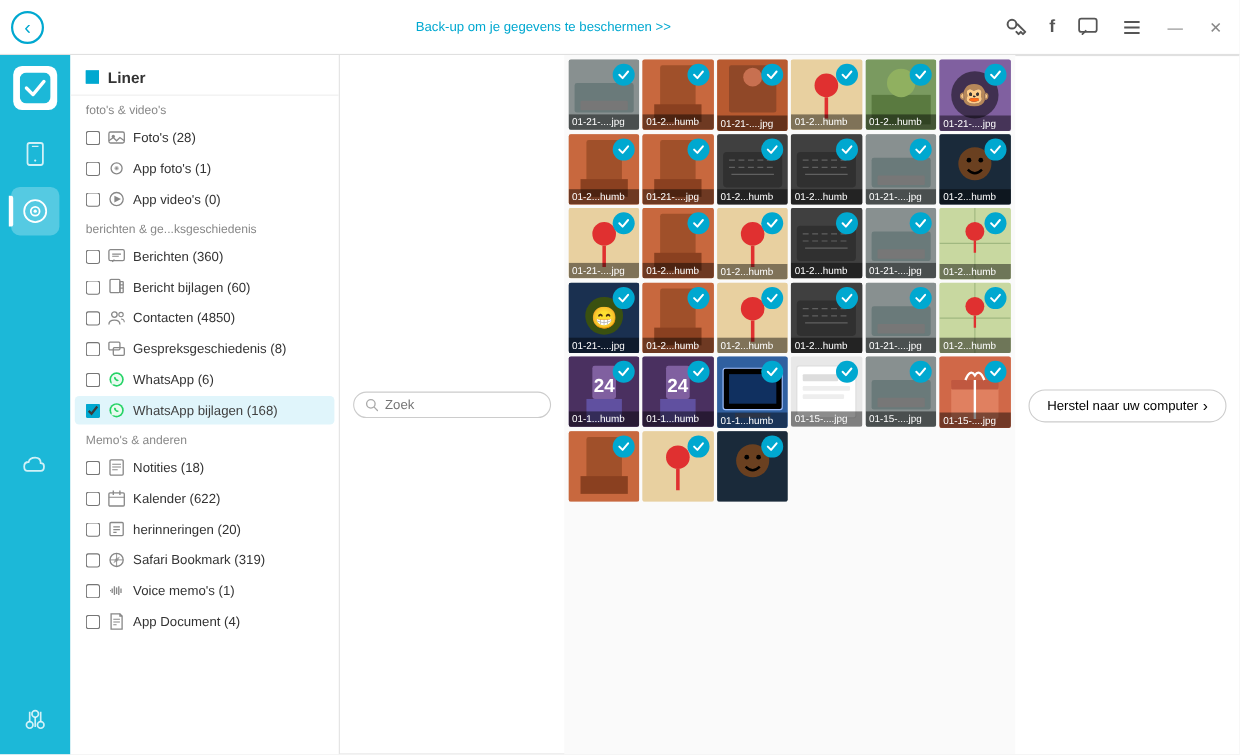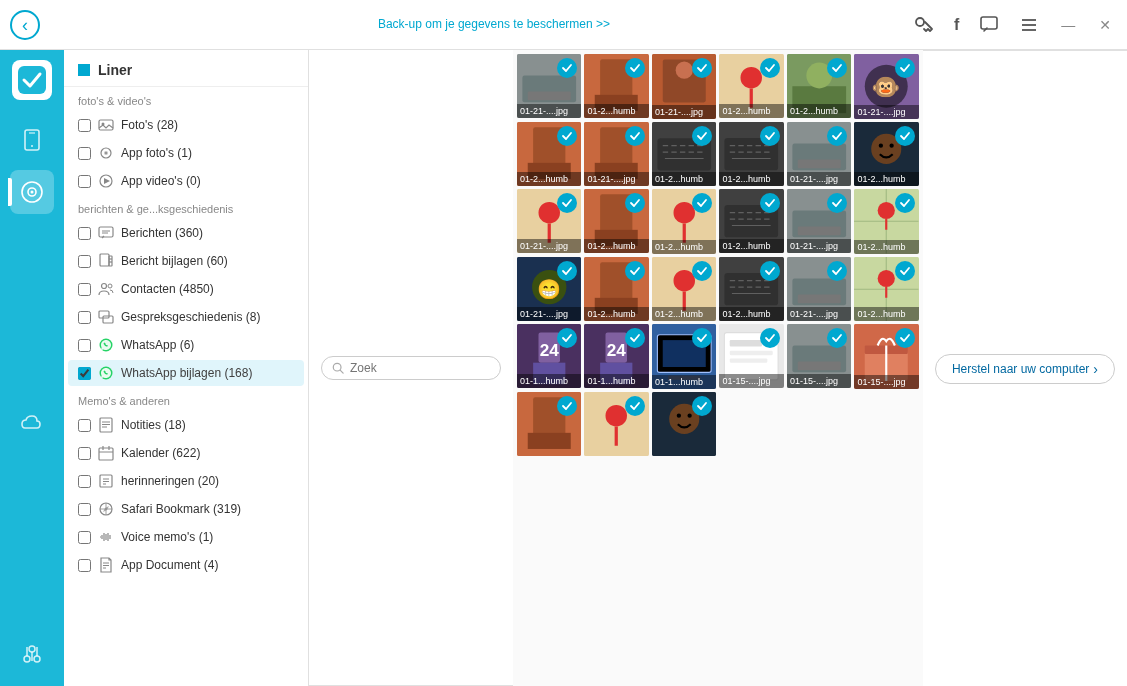--- a/index.html
+++ b/index.html
@@ -175,21 +175,21 @@
       background: #fff;
       border-top: 1px solid #e0e0e0;
       flex-shrink: 0;
     }
     .restore-btn {
       background: #fff;
       border: 1px solid #ccc;
       border-radius: 16px;
       padding: 6px 16px;
       font-size: 12px;
-      color: #0369a1;
+      color: #000000;
       cursor: pointer;
       display: flex;
       align-items: center;
       gap: 4px;
     }
 
     
     .photo-grid::-webkit-scrollbar { width: 6px; }
     .photo-grid::-webkit-scrollbar-track { background: #f0f0f0; }
     .photo-grid::-webkit-scrollbar-thumb { background: #ccc; border-radius: 3px; }

